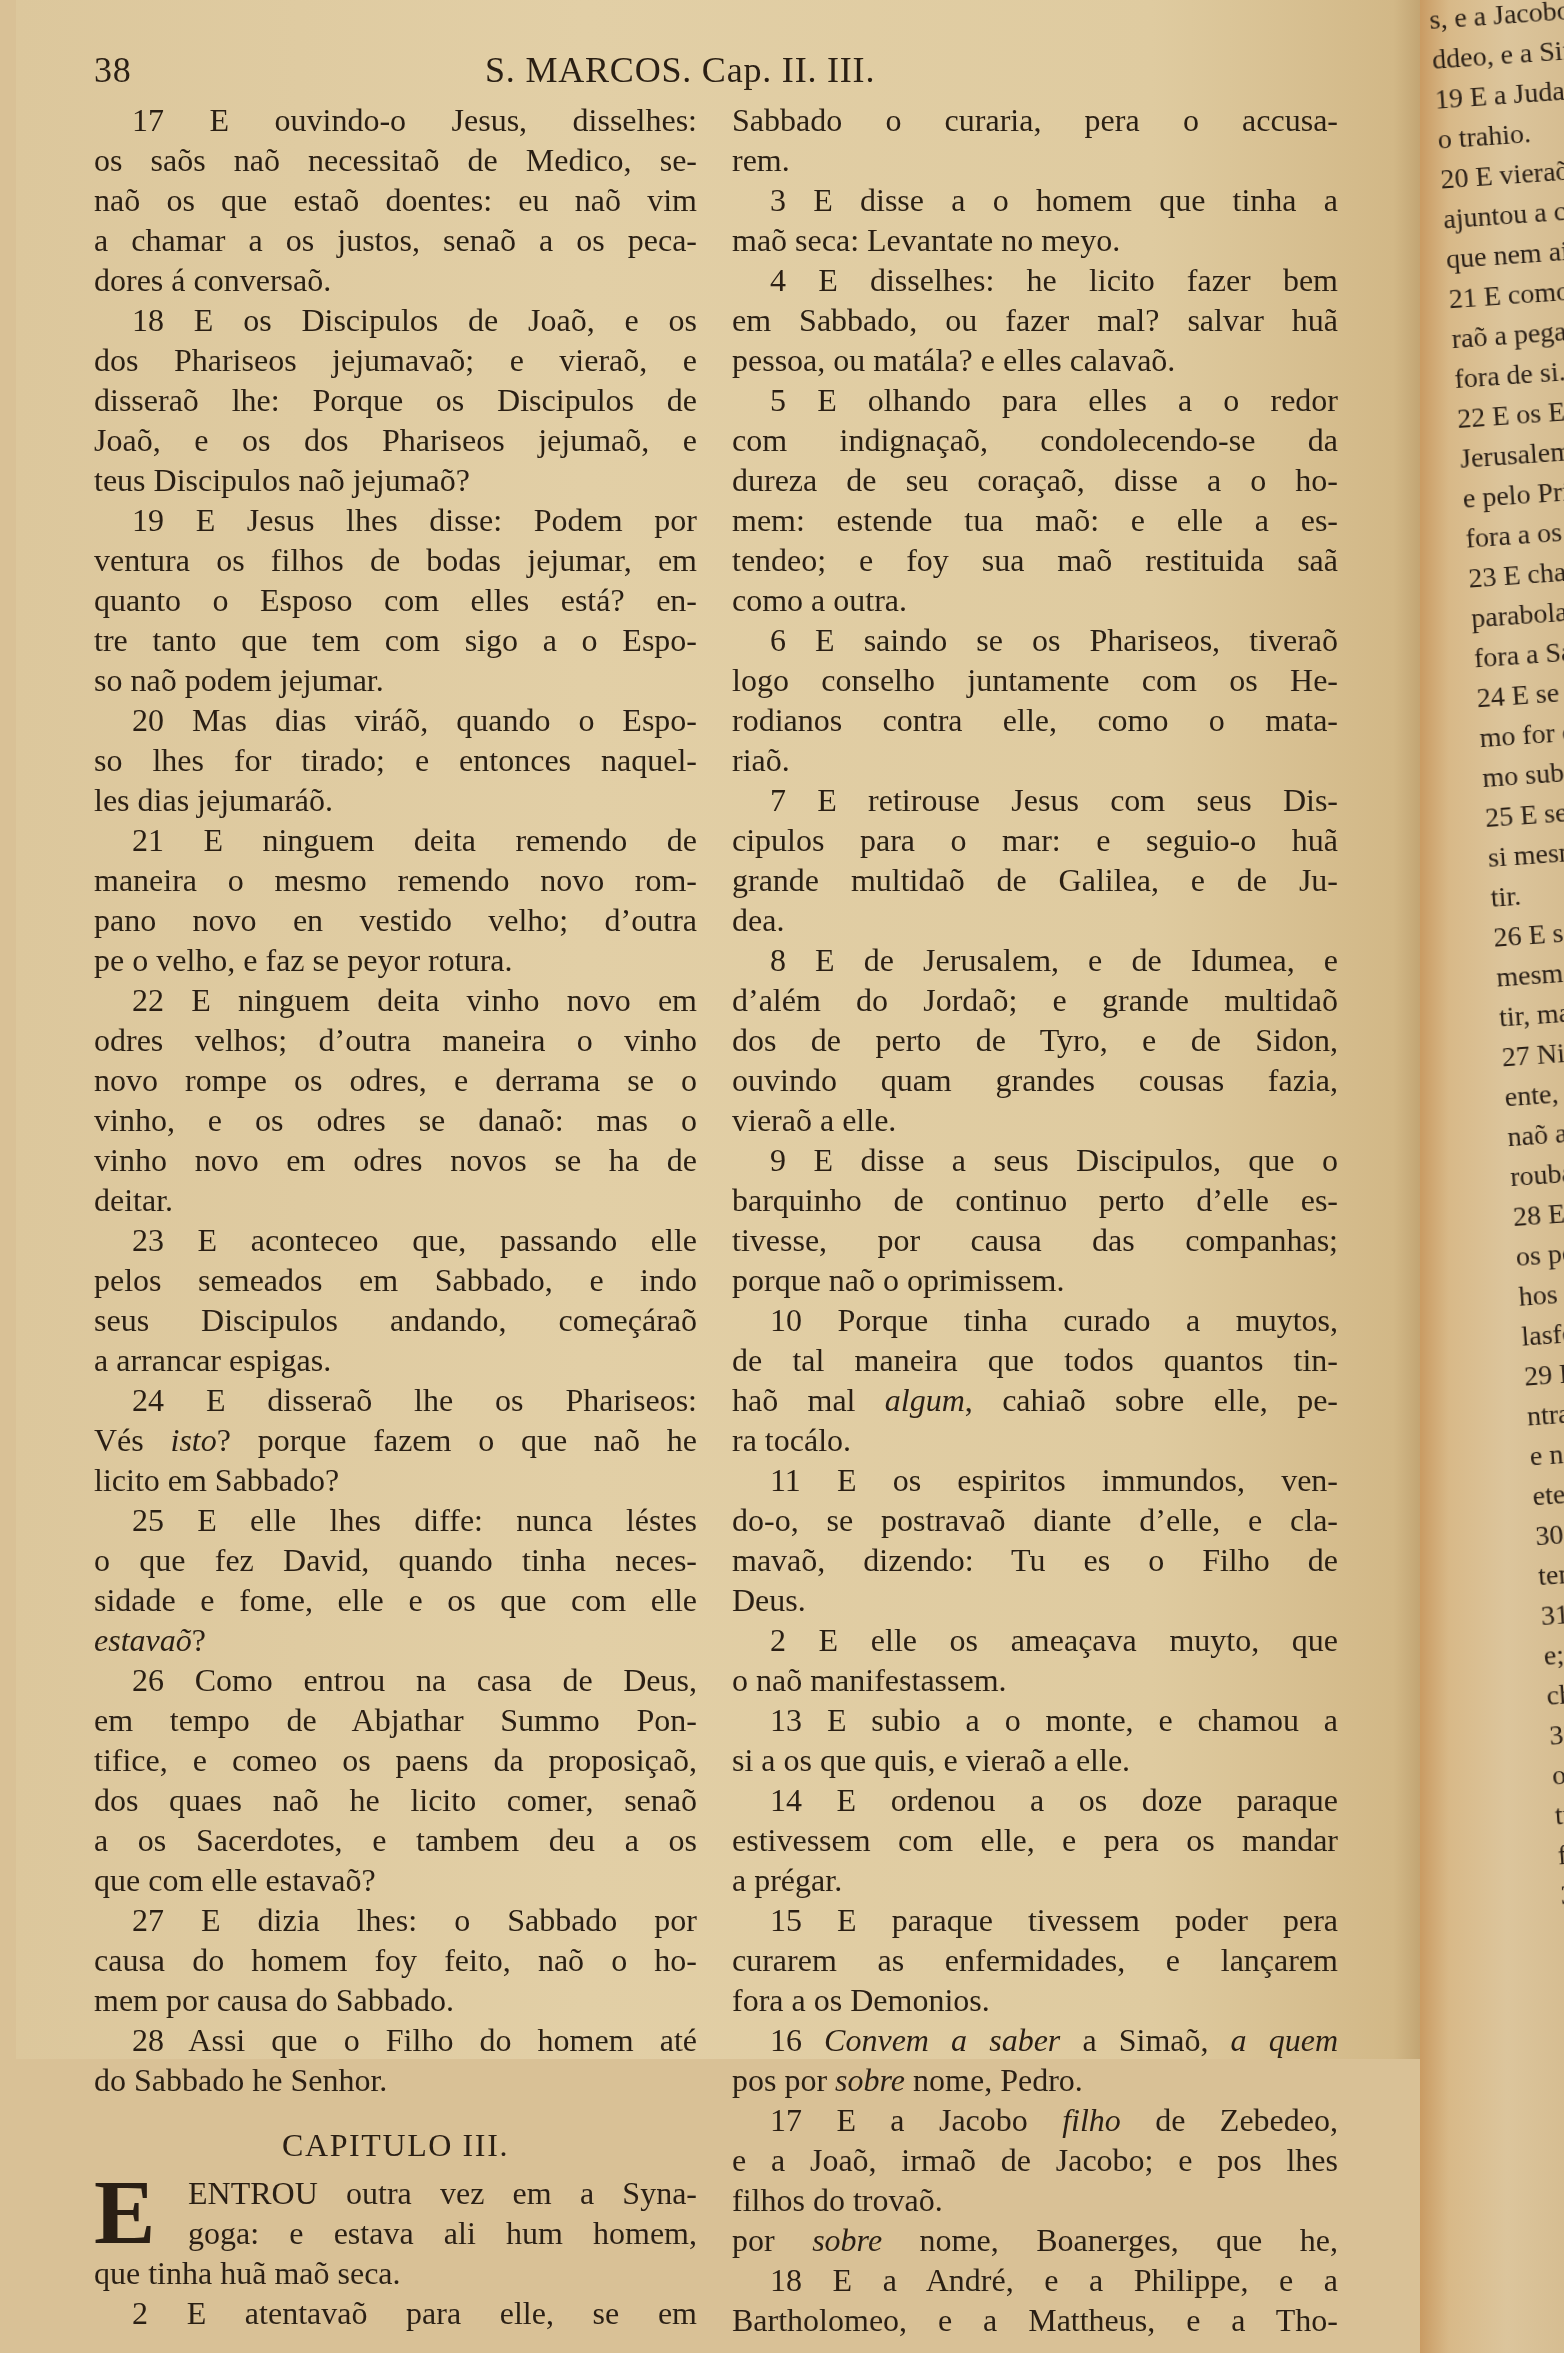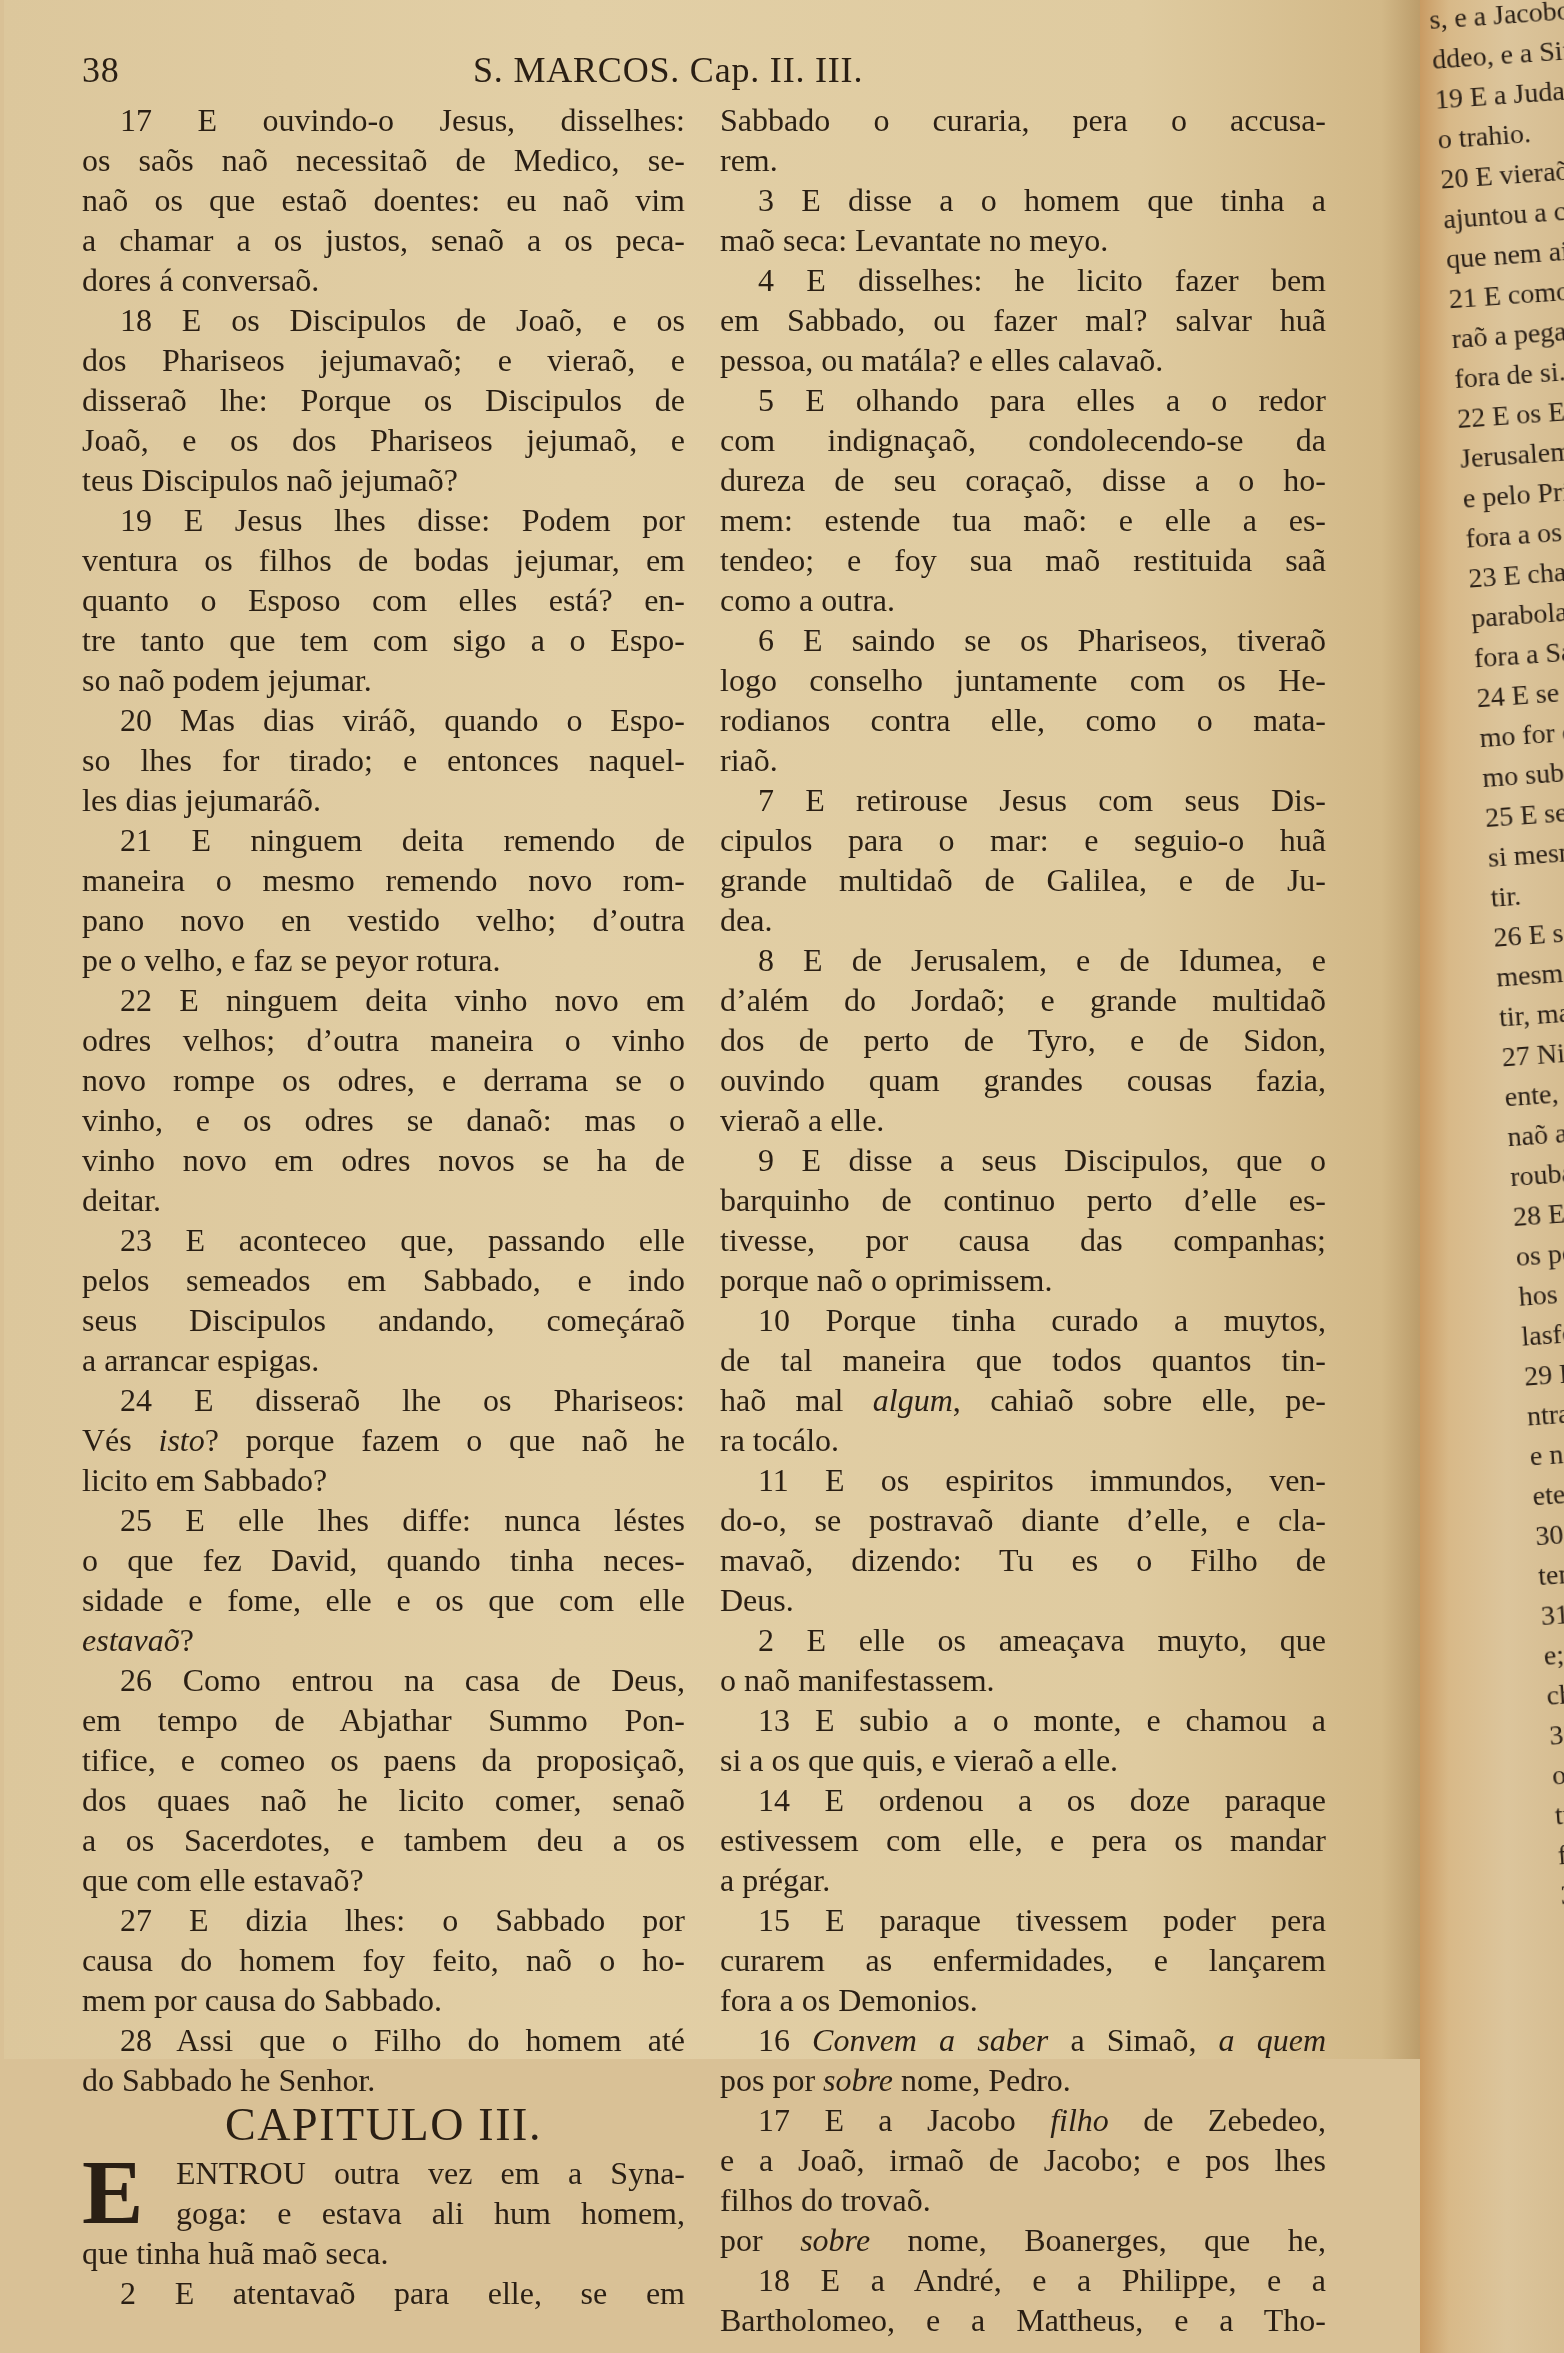--- a/index.html
+++ b/index.html
@@ -3,21 +3,21 @@
 <meta charset="utf-8">
 <style>
   html, body { margin: 0; padding: 0; }
   body {
     width: 1565px; height: 2354px; overflow: hidden; position: relative;
     background: #d9c196;
     font-family: "DejaVu Serif", "Liberation Serif", serif;
     color: #2a1f14;
   }
   .page {
-    position: absolute; left: 4px; top: 0; width: 1420px; height: 2059px;
+    position: absolute; left: 16px; top: 0; width: 1420px; height: 2059px;
     background: linear-gradient(90deg, #dcc79c 0%, #e2cfa6 40%, #dfcba0 80%, #d2b887 97%, #b99a68 100%);
   }
   .facing {
     position: absolute; left: 1420px; top: 0; width: 145px; height: 2354px;
     background: linear-gradient(90deg, #c99b63 0%, #d8b988 20%, #dcc59c 60%, #d6bd91 100%);
     overflow: hidden;
   }
   .running-head {
     position: absolute; top: 49px; left: 78px; width: 1268px; height: 47px;
     font-family: "Liberation Serif", serif; font-size: 36px; letter-spacing: 0.8px;
@@ -29,21 +29,21 @@
     font-family: "Liberation Serif", serif; font-size: 32px; line-height: 40px;
   }
   .col-left { left: 78px; width: 603px; }
   .col-right { left: 716px; width: 606px; }
   .line {
     display: block; white-space: nowrap; text-align: justify; text-align-last: justify;
     height: 40px; overflow: visible;
   }
   .line.last { text-align-last: left; }
   .line.indent { padding-left: 38px; }
-  .line.center { text-align: left; text-align-last: center; letter-spacing: 1.6px; font-size: 46px; margin-top: 5px; margin-bottom: 7.8px; }
+  .line.center { text-align: left; text-align-last: center; letter-spacing: 1.6px; font-size: 32px; margin-top: 25px; margin-bottom: 7.8px; }
   .line.drop { padding-left: 94px; }
   .dropcap {
     position: absolute; left: 0; font-size: 92px; line-height: 78px; font-weight: bold;
     font-family: "Liberation Serif", serif;
   }
   .verse-block { position: relative; }
   i, .it { font-style: italic; margin-top: 8px; }
   .facing-lines {
     position: absolute; left: 7.8px; top: 0; width: 172px;
     font-family: "Liberation Serif", serif; font-size: 28px; line-height: 40px;

